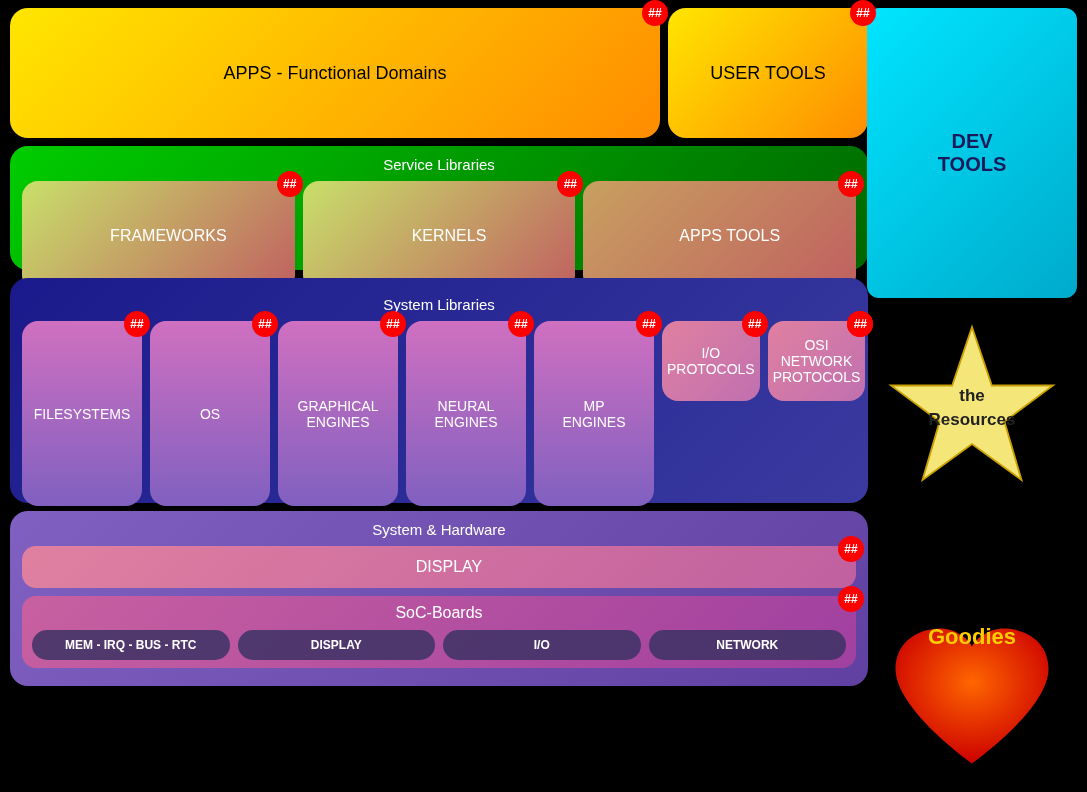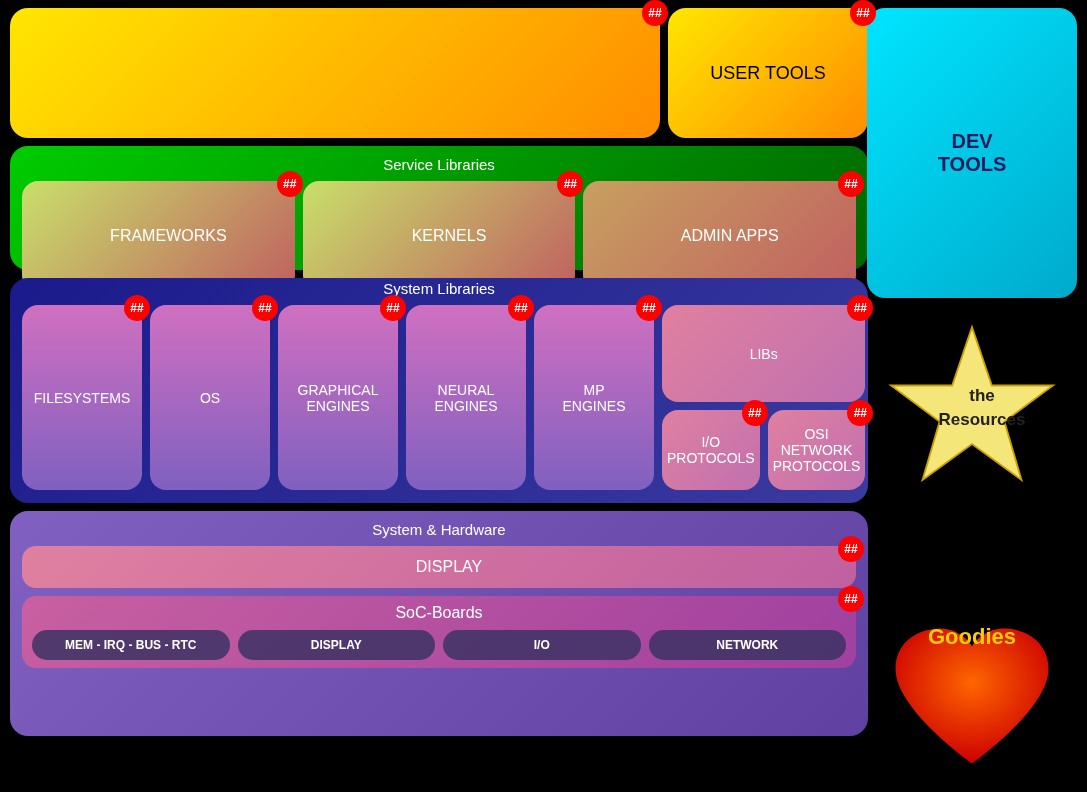--- a/index.html
+++ b/index.html
@@ -140,21 +140,21 @@
       font-size: 16px;
       font-weight: 500;
       text-align: center;
       margin-left: 20px;
     }
 
     
     .row3 {
       background: linear-gradient(135deg, #1a1a8c, #3a3aa0);
       border-radius: 18px;
-      padding: 2px 12px 12px;
+      padding: 18px 12px 12px;
       position: relative;
       flex-shrink: 0;
       height: 225px;
     }
 
     .row3-inner {
       display: flex;
       gap: 8px;
       height: 185px;
       align-items: stretch;
@@ -218,21 +218,21 @@
 
     .io-box .badge, .osi-box .badge { top: -10px; right: -8px; }
 
     
     .row4 {
       background: linear-gradient(135deg, #8060c0, #6040a0);
       border-radius: 18px;
       padding: 10px 12px 12px;
       position: relative;
       flex-shrink: 0;
-      height: 225px;
+      height: 175px;
     }
 
     .kernels-box {
       background: linear-gradient(135deg, #e080a0, #c060a0);
       border-radius: 14px;
       height: 42px;
       display: flex;
       align-items: center;
       justify-content: center;
       margin-bottom: 8px;
@@ -270,21 +270,21 @@
       font-weight: 600;
       border-radius: 20px;
       padding: 8px 14px;
       text-align: center;
       flex: 1;
     }
 
     
     .dev-tools-box {
       background: linear-gradient(135deg, #00e5ff, #00aacc);
-      border-radius: 18px;
+      border-radius: 12px;
       flex: 0 0 290px;
       display: flex;
       align-items: center;
       justify-content: center;
     }
 
     .dev-label {
       color: #1a1a5a;
       font-size: 20px;
       font-weight: 600;
@@ -310,41 +310,42 @@
     }
   </style>
 </head>
 <body>
 
 <div class="main-area">
 
   <div class="row1">
     <div class="apps-box">
       <span class="badge">##</span>
+      <span class="box-label">APPS - Functional Domains</span>
     </div>
     <div class="user-tools-box">
       <span class="badge">##</span>
       <span class="box-label">USER TOOLS</span>
     </div>
   </div>
 
   <div class="row2">
     <div class="section-title">Service Libraries</div>
     <div class="row2-inner">
       <div class="service-box frameworks-box">
         <span class="badge">##</span>
         <span class="service-label">FRAMEWORKS</span>
       </div>
       <div class="service-box services-box">
         <span class="badge">##</span>
         <span class="service-label">KERNELS</span>
       </div>
       <div class="service-box admin-box">
         <span class="badge">##</span>
-        <span class="service-label">ADMIN APPS</span>
+        <span class="service-label">APPS TOOLS</span>
       </div>
     </div>
   </div>
 
   <div class="row3">
     <div class="section-title">System Libraries</div>
     <div class="row3-inner">
 
       <div class="syslib-box">
         <span class="badge">##</span>
@@ -362,23 +363,20 @@
         <span class="badge">##</span>
         <span class="syslib-label">NEURAL<br>ENGINES</span>
       </div>
       <div class="syslib-box">
         <span class="badge">##</span>
         <span class="syslib-label">MP<br>ENGINES</span>
       </div>
 
       <div class="libs-group">
         <span class="badge">##</span>
-        <div class="libs-top">
-          <span class="syslib-label">LIBs</span>
-        </div>
         <div class="libs-bottom">
           <div class="io-box">
             <span class="badge">##</span>
             <span class="syslib-label">I/O<br>PROTOCOLS</span>
           </div>
           <div class="osi-box">
             <span class="badge">##</span>
             <span class="syslib-label">OSI NETWORK<br>PROTOCOLS</span>
           </div>
         </div>
@@ -410,21 +408,21 @@
 <div class="right-panel">
 
   <div class="dev-tools-box">
     <span class="dev-label">DEV<br>TOOLS</span>
   </div>
 
   <div class="star-box">
     <svg viewBox="0 0 200 200" width="180" height="180">
       <polygon points="100,10 122,75 190,75 136,115 155,180 100,140 45,180 64,115 10,75 78,75" fill="#f5e67a" stroke="#c8a000" stroke-width="2"></polygon>
     </svg>
-    <div style="position:absolute; text-align:center; font-size:17px; font-weight:bold; color:#222; top:50%; left:50%; transform:translate(-50%,-50%); z-index:2; line-height:1.4;margin-left:10px;">the<br>Resources</div>
+    <div style="position:absolute; text-align:center; font-size:17px; font-weight:bold; color:#222; top:50%; left:50%; transform:translate(-50%,-50%); z-index:2; line-height:1.4;">the<br>Resources</div>
   </div>
 
   <div class="heart-box">
     <svg viewBox="0 0 200 180" width="180" height="165">
       <path d="M100,160 C100,160 15,100 15,55 C15,25 40,10 65,10 C80,10 95,20 100,30 C105,20 120,10 135,10 C160,10 185,25 185,55 C185,100 100,160 100,160Z" fill="url(#heartGrad)"></path>
       <defs>
         <radialGradient id="heartGrad" cx="50%" cy="40%" r="60%">
           <stop offset="0%" stop-color="#ff6600"></stop>
           <stop offset="100%" stop-color="#cc0000"></stop>
         </radialGradient>

